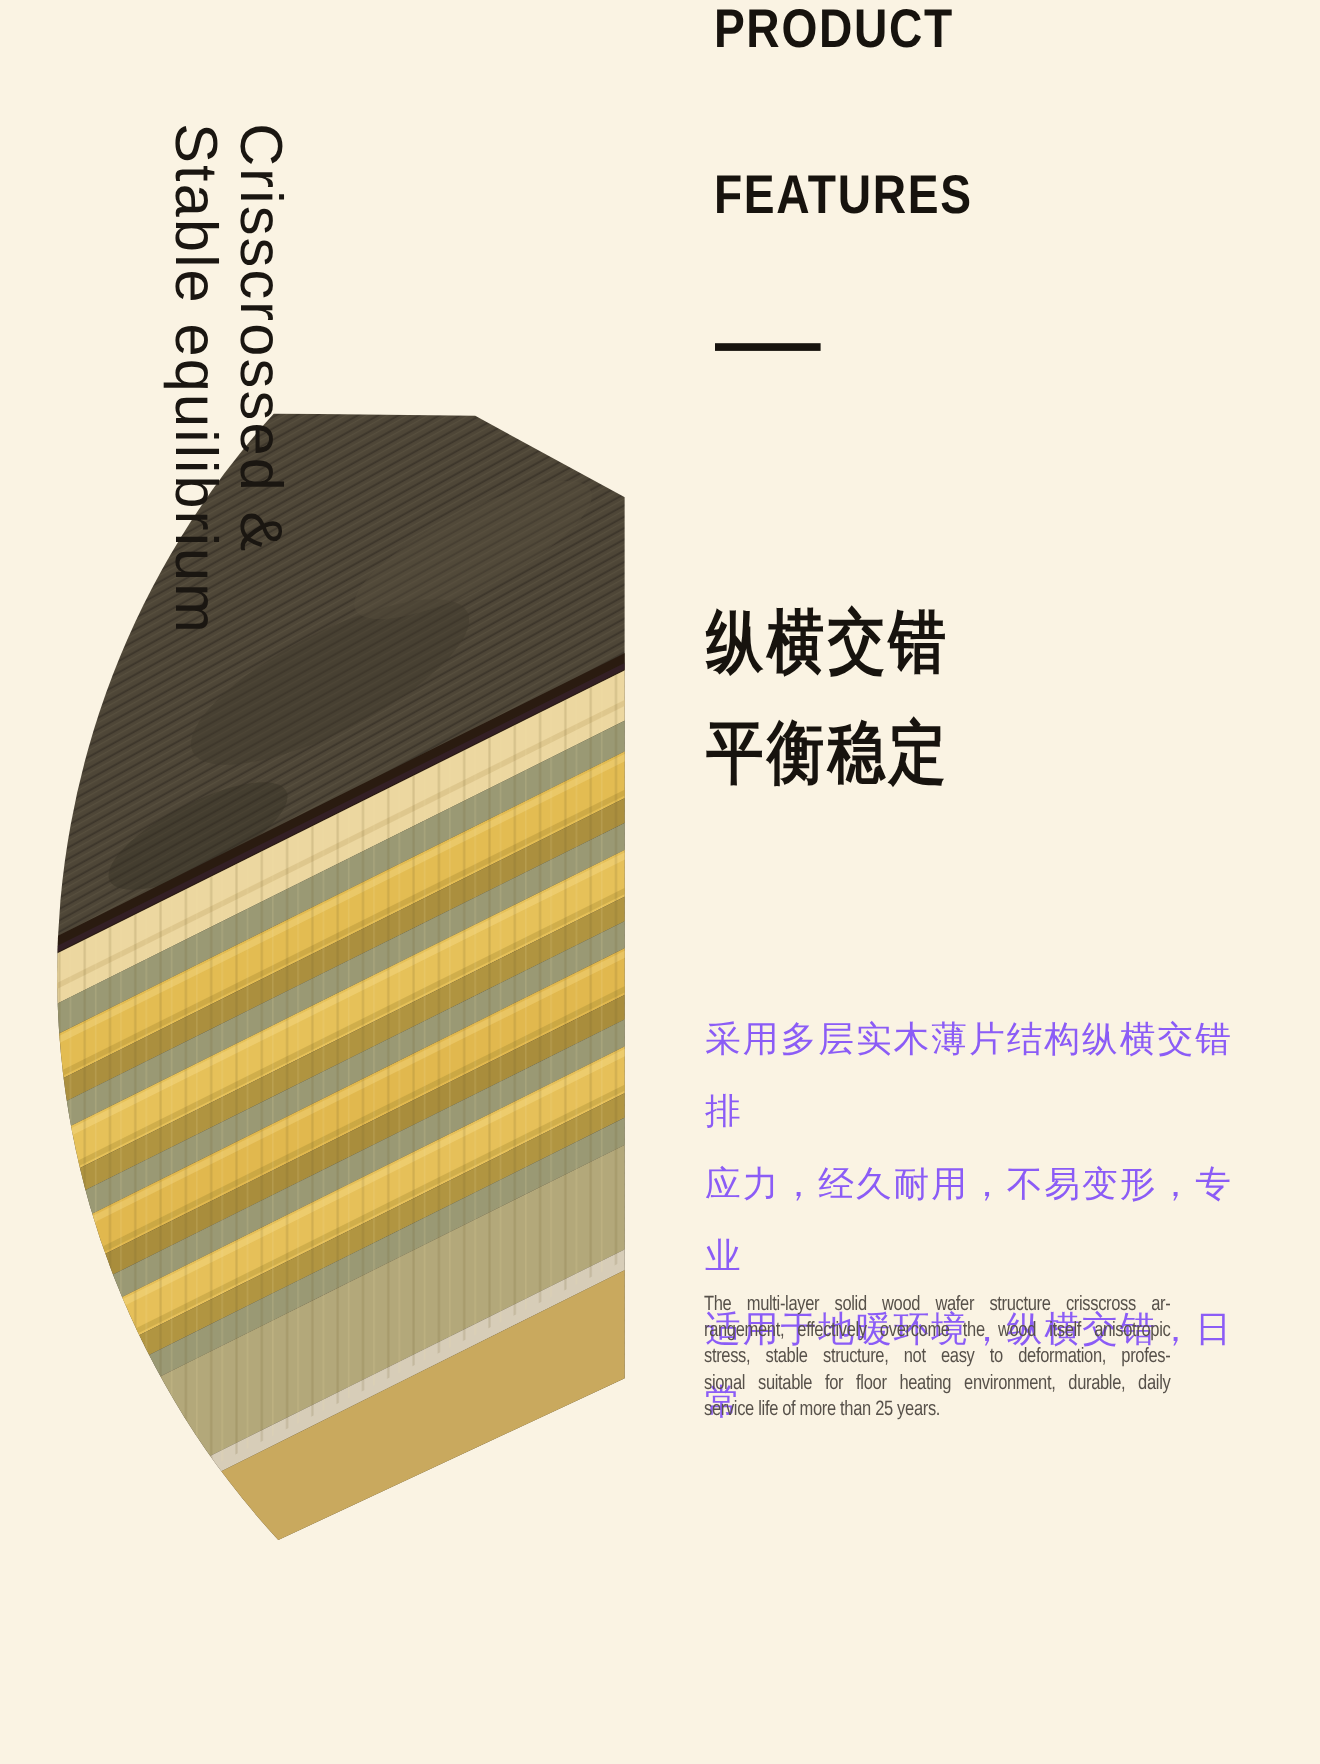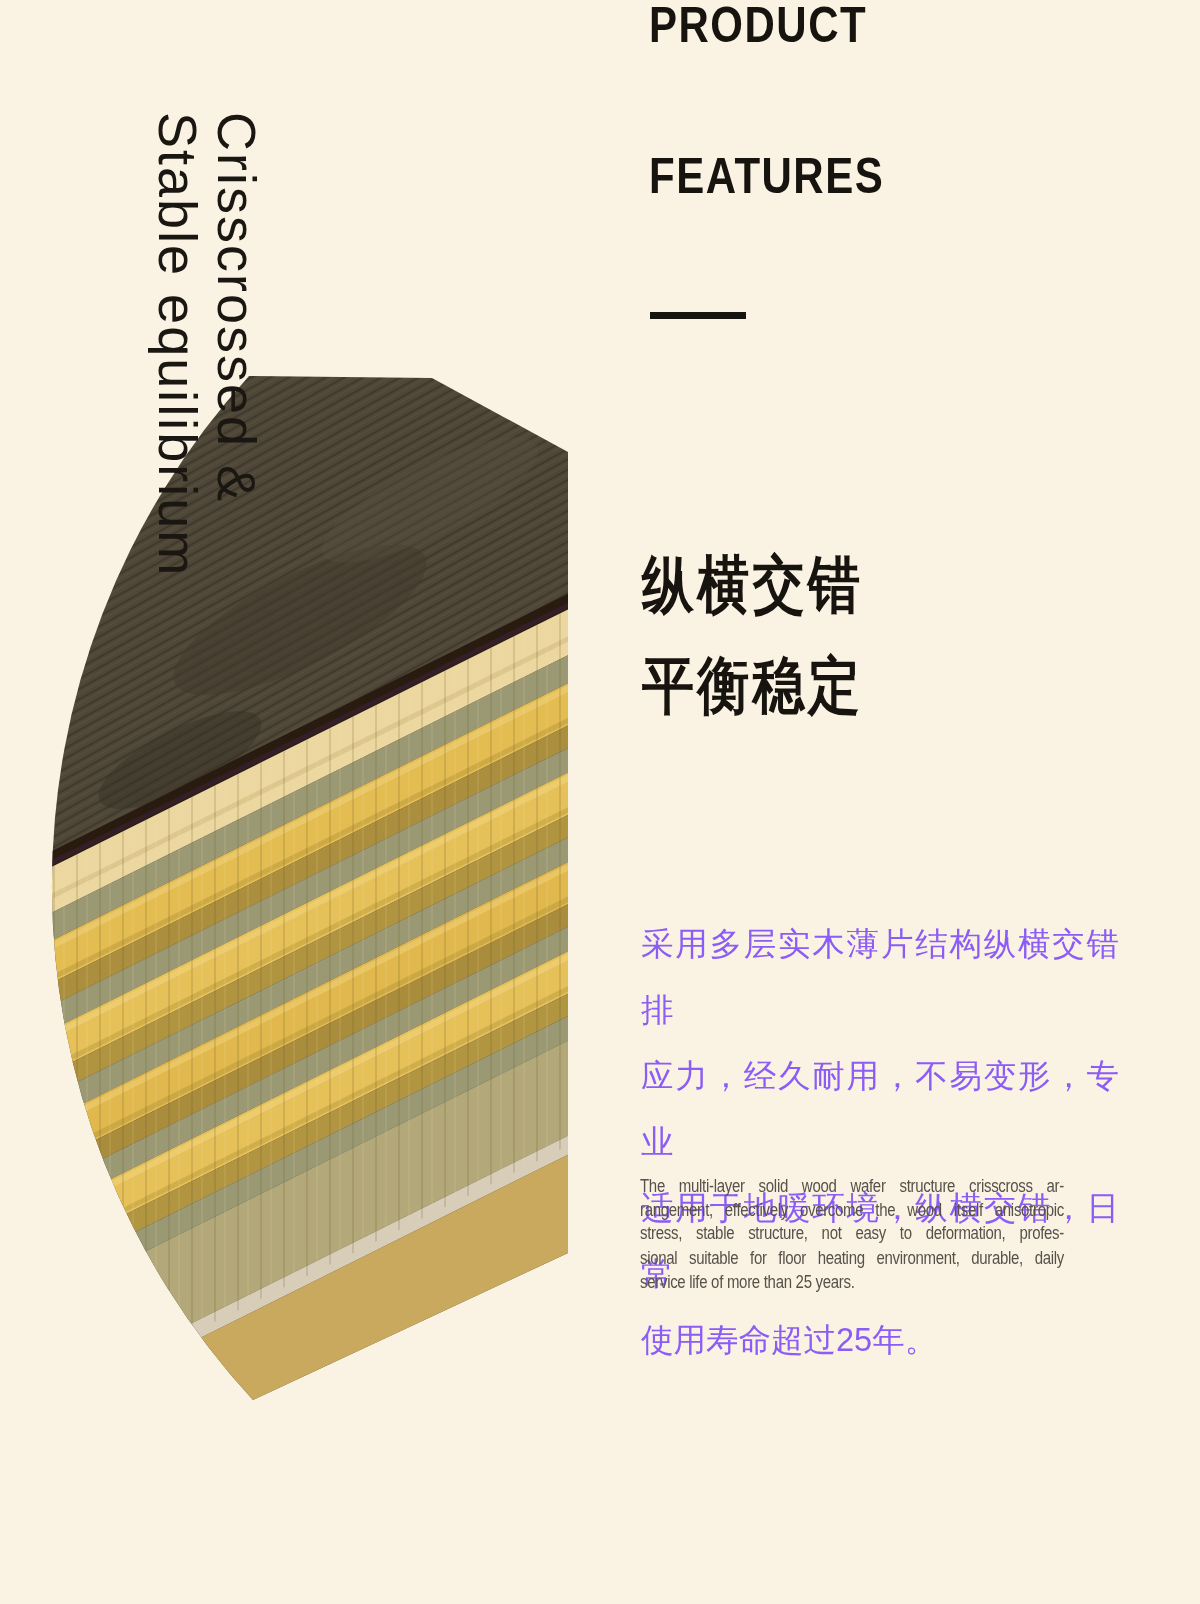--- a/index.html
+++ b/index.html
@@ -142,21 +142,20 @@
   <div class="latin-heading" id="h-features">FEATURES</div>
   <div class="divider"></div>
 
   <div class="cn-heading" id="cnh1">纵横交错</div>
   <div class="cn-heading" id="cnh2">平衡稳定</div>
 
   <div class="cn-para">
     <div class="cn-line">采用多层实木薄片结构纵横交错排</div>
     <div class="cn-line">应力，经久耐用，不易变形，专业</div>
     <div class="cn-line">适用于地暖环境，纵横交错，日常</div>
-    <div class="cn-line last">使用寿命超过25年。</div>
   </div>
 
   <div class="en-para">
     <div class="en-line">The multi-layer solid wood wafer structure crisscross ar-</div>
     <div class="en-line">rangement, effectively overcome the wood itself anisotropic</div>
     <div class="en-line">stress, stable structure, not easy to deformation, profes-</div>
     <div class="en-line">sional suitable for floor heating environment, durable, daily</div>
     <div class="en-line last">service life of more than 25 years.</div>
   </div>
 

